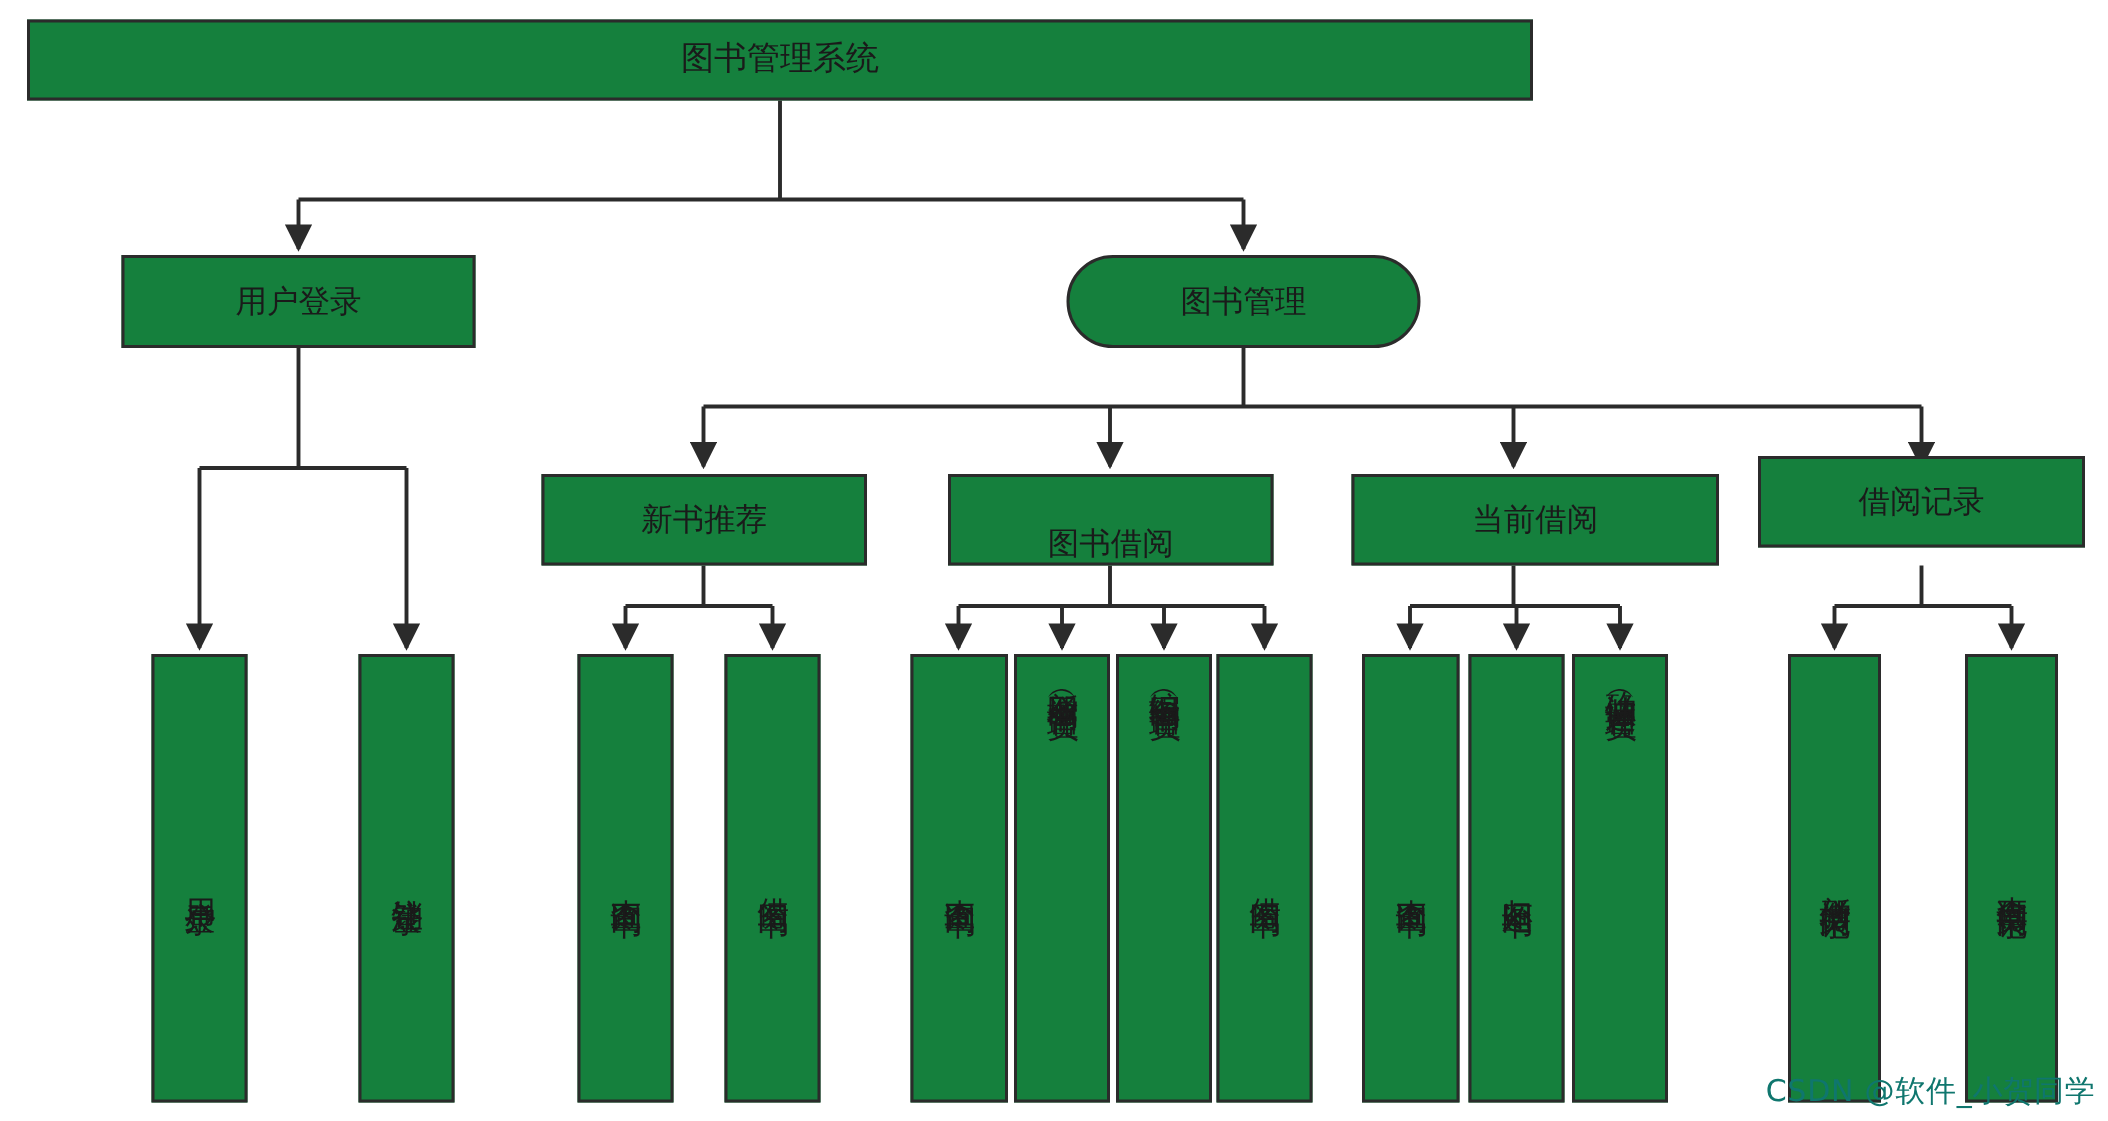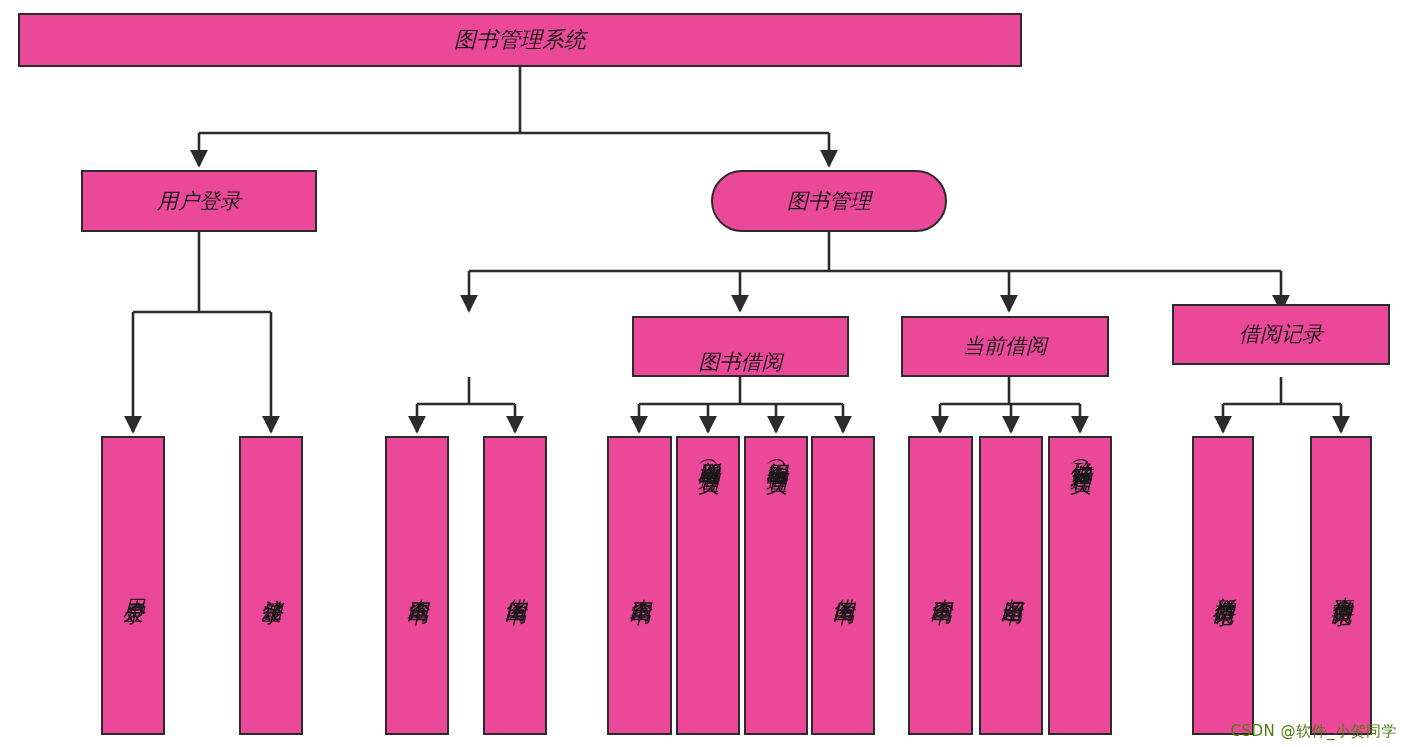--- a/index.html
+++ b/index.html
@@ -23,26 +23,25 @@
     left: 0;
     top: 0;
     width: 1405px;
     height: 747px;
     pointer-events: none;
   }
   .node {
     position: absolute;
     box-sizing: border-box;
     border: 2px solid #2b2b2b;
-    background: #ec4899;
+    background: #15803d;
     display: flex;
     align-items: center;
     justify-content: center;
     color: #1a1a1a;
-    font-style: italic;
   }
   .node .label {
     text-align: center;
     line-height: 1.18;
     white-space: nowrap;
   }
   
   .node.horiz .label {
     font-size: 21px;
   }
@@ -64,22 +63,22 @@
     white-space: nowrap;
   }
   .node.vert.mid {
     align-items: center;
     padding-top: 0;
   }
   #watermark {
     position: absolute;
     right: 8px;
     bottom: 6px;
-    font-size: 15px;
-    color: #4d7c0f;
+    font-size: 20px;
+    color: #0f766e;
     letter-spacing: 0.5px;
     white-space: nowrap;
     user-select: none;
   }
 </style>
 </head>
 <body>
 
 <div id="canvas">
 
@@ -138,26 +137,29 @@
   </div>
 
   <div class="node horiz" style="left:81px; top:170px; width:236px; height:62px;">
     <span class="label">用户登录</span>
   </div>
 
   <div class="node horiz" style="left:711px; top:170px; width:236px; height:62px;border-radius:31px;">
     <span class="label">图书管理</span>
   </div>
 
+  <div class="node horiz" style="left:361px; top:316px; width:217px; height:61px;">
+    <span class="label">新书推荐</span>
+  </div>
 
   <div class="node horiz" style="left:632px; top:316px; width:217px; height:61px;align-items:flex-end;">
     <span class="label">图书借阅</span>
   </div>
 
-  <div class="node horiz" style="left:901px; top:316px; width:208px; height:61px;">
+  <div class="node horiz" style="left:901px; top:316px; width:245px; height:61px;">
     <span class="label">当前借阅</span>
   </div>
 
   <div class="node horiz" style="left:1172px; top:304px; width:218px; height:61px;">
     <span class="label">借阅记录</span>
   </div>
 
   <div class="node vert mid" style="left:101px; top:436px; width:64px; height:299px;">
     <span class="label">用户登录</span>
   </div>

